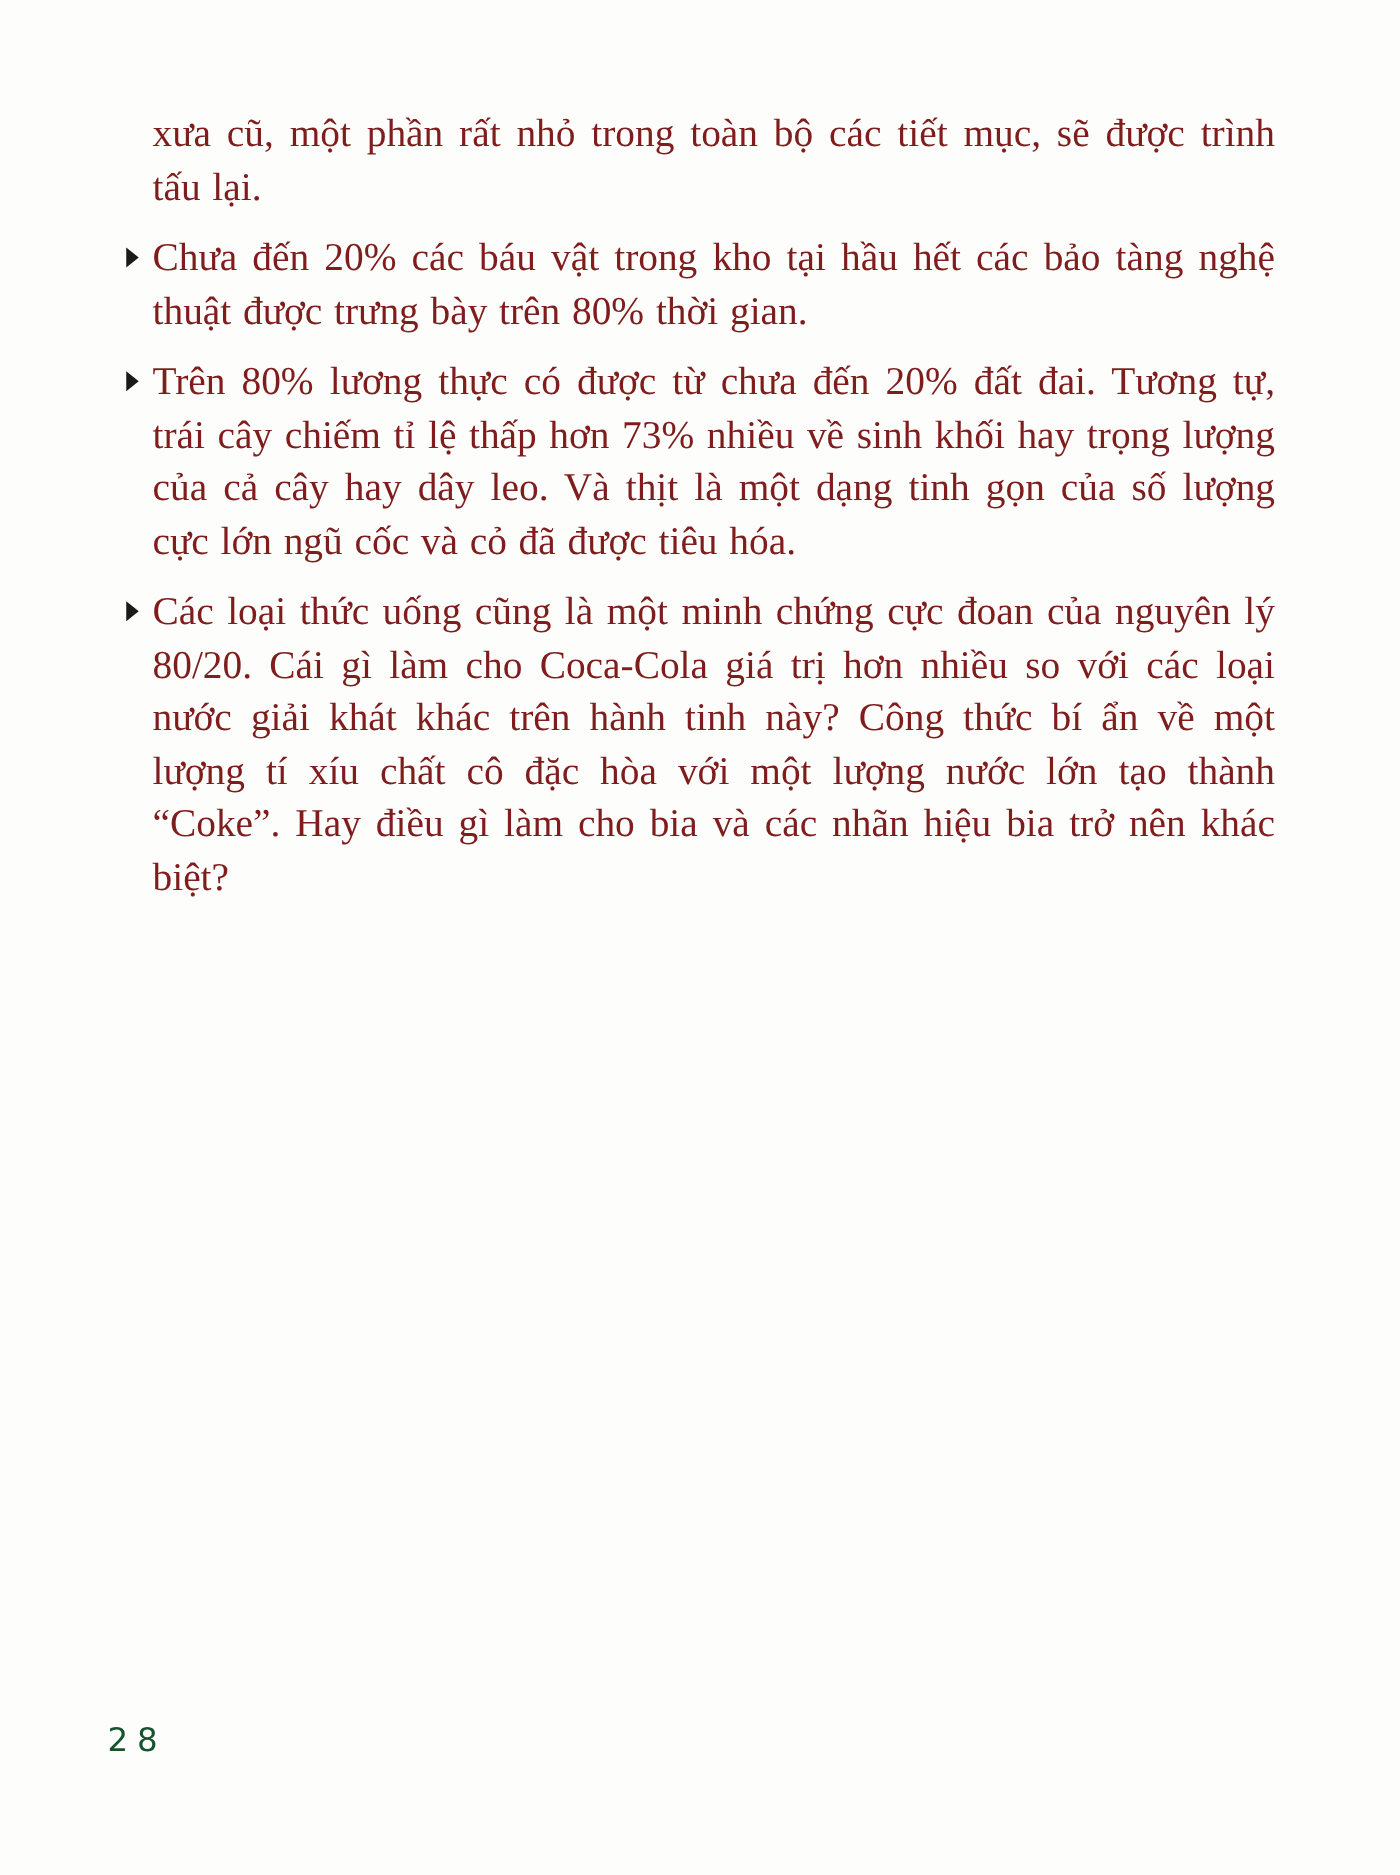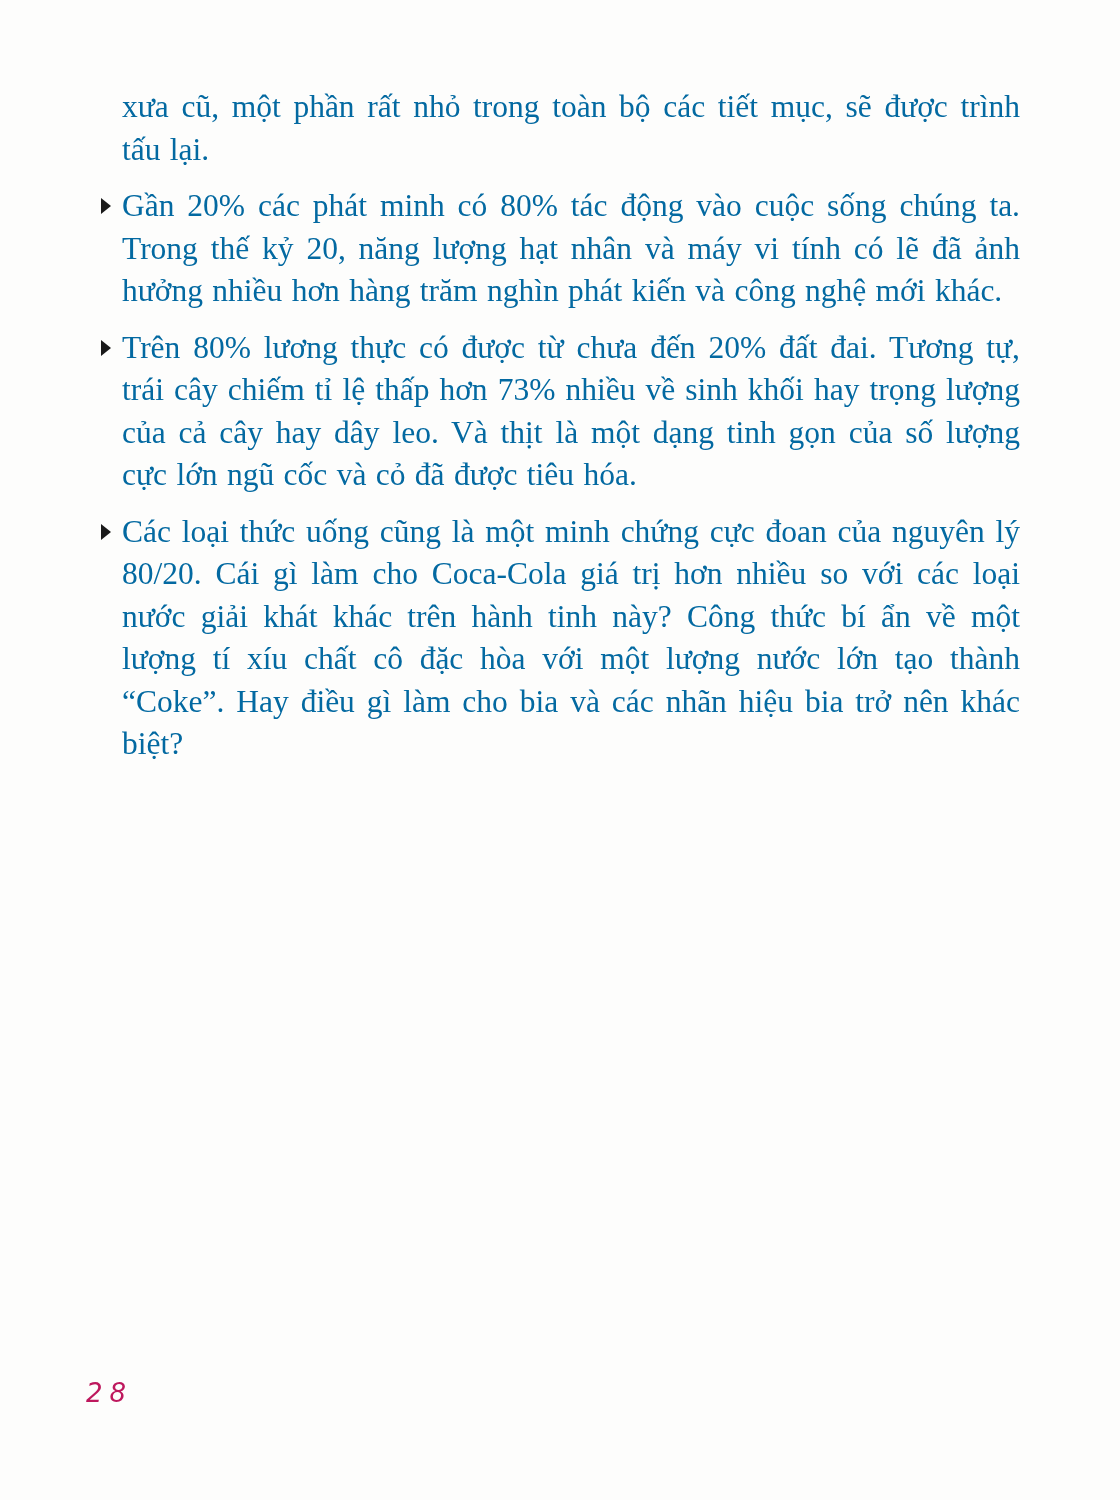--- a/index.html
+++ b/index.html
@@ -18,21 +18,21 @@
   .text-block {
     position: absolute;
     left: 122px;
     top: 86px;
     width: 898px;
   }
   .para {
     font-size: 31.5px;
     line-height: 42.5px;
     text-align: justify;
-    color: #0369a1;
+    color: #7f1d1d;
     margin: 0 0 14px 0;
     word-spacing: 1.5px;
   }
   .bullet-para {
     position: relative;
   }
   .bullet-icon {
     position: absolute;
     left: -21px;
     top: 13px;
@@ -42,38 +42,37 @@
     border-top: 8px solid transparent;
     border-bottom: 8px solid transparent;
   }
   .page-number {
     position: absolute;
     left: 86px;
     top: 1378px;
     font-family: "DejaVu Sans", sans-serif;
     font-size: 26px;
     letter-spacing: 7px;
-    color: #be185d;
-    font-style: italic;
+    color: #14532d;
   }
 </style>
 </head>
 <body>
 
 <div class="page">
   <div class="text-block">
 
     <p class="para">xưa cũ, một phần rất nhỏ trong toàn bộ các tiết mục, sẽ được trình tấu lại.</p>
 
+    <div class="para bullet-para">
+      <span class="bullet-icon"></span>
+      <span>Chưa đến 20% các báu vật trong kho tại hầu hết các bảo tàng nghệ thuật được trưng bày trên 80% thời gian.</span>
+    </div>
 
 
-    <div class="para bullet-para">
-      <span class="bullet-icon"></span>
-      <span>Gần 20% các phát minh có 80% tác động vào cuộc sống chúng ta. Trong thế kỷ 20, năng lượng hạt nhân và máy vi tính có lẽ đã ảnh hưởng nhiều hơn hàng trăm nghìn phát kiến và công nghệ mới khác.</span>
-    </div>
 
     <div class="para bullet-para">
       <span class="bullet-icon"></span>
       <span>Trên 80% lương thực có được từ chưa đến 20% đất đai. Tương tự, trái cây chiếm tỉ lệ thấp hơn 73% nhiều về sinh khối hay trọng lượng của cả cây hay dây leo. Và thịt là một dạng tinh gọn của số lượng cực lớn ngũ cốc và cỏ đã được tiêu hóa.</span>
     </div>
 
     <div class="para bullet-para">
       <span class="bullet-icon"></span>
       <span>Các loại thức uống cũng là một minh chứng cực đoan của nguyên lý 80/20. Cái gì làm cho Coca-Cola giá trị hơn nhiều so với các loại nước giải khát khác trên hành tinh này? Công thức bí ẩn về một lượng tí xíu chất cô đặc hòa với một lượng nước lớn tạo thành “Coke”. Hay điều gì làm cho bia và các nhãn hiệu bia trở nên khác biệt?</span>
     </div>

